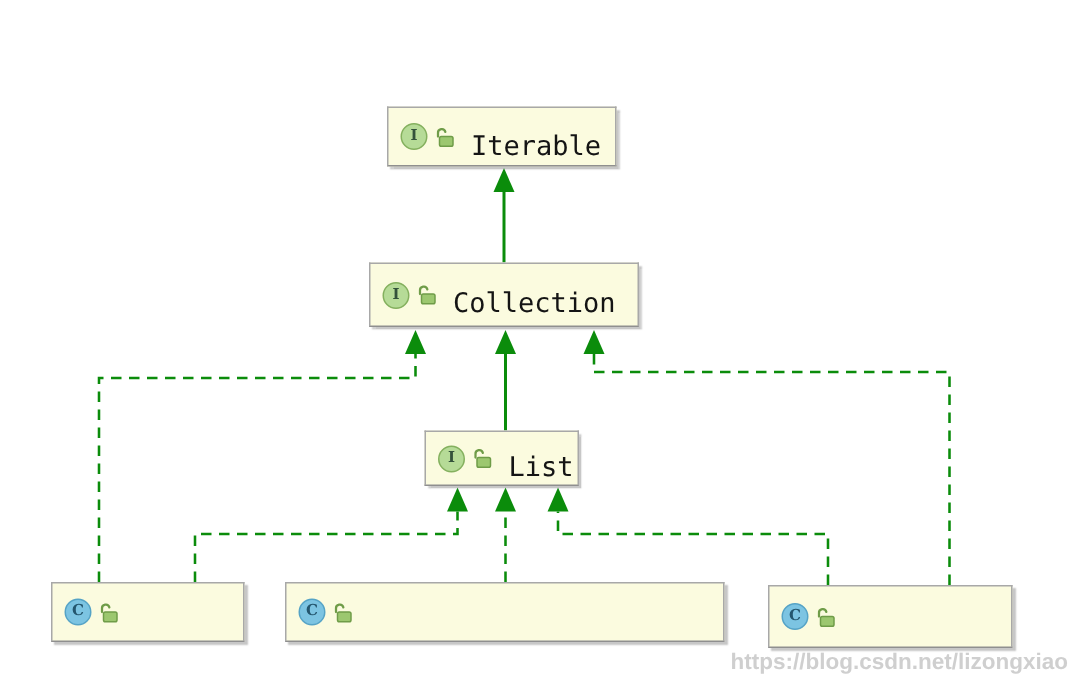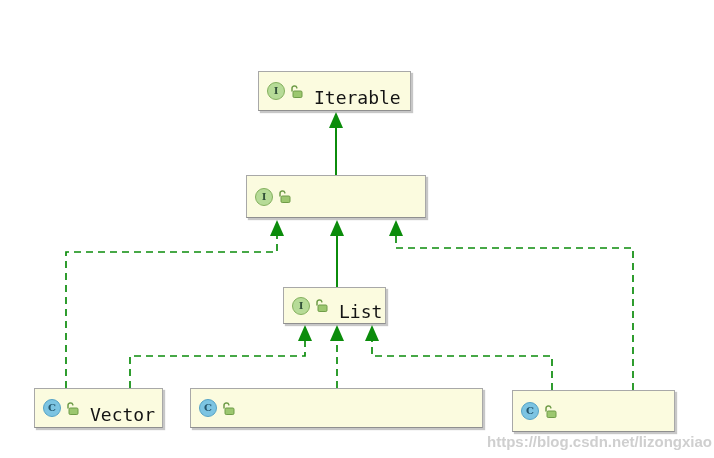--- a/index.html
+++ b/index.html
@@ -91,20 +91,21 @@
   </div>
 
   <div class="node" style="left:246px;top:175px;width:180px;height:43px">
     <span class="kind-icon iface-icon">
         <span>I</span>
       </span>
     <svg class="lock" width="15" height="15" viewBox="0 0 15 15">
       <path d="M3,7 V4.8 A2.5,2.5 0 0 1 7.9,3.9" fill="none" stroke="#6f9c48" stroke-width="1.5" stroke-linecap="round"></path>
       <rect x="4" y="7" width="9" height="6.5" rx="1.2" fill="#9cc76f" stroke="#6f9c48" stroke-width="1"></rect>
     </svg>
+    <span class="label">Collection</span>
   </div>
 
   <div class="node" style="left:283px;top:287px;width:103px;height:37px">
     <span class="kind-icon iface-icon">
         <span>I</span>
       </span>
     <svg class="lock" width="15" height="15" viewBox="0 0 15 15">
       <path d="M3,7 V4.8 A2.5,2.5 0 0 1 7.9,3.9" fill="none" stroke="#6f9c48" stroke-width="1.5" stroke-linecap="round"></path>
       <rect x="4" y="7" width="9" height="6.5" rx="1.2" fill="#9cc76f" stroke="#6f9c48" stroke-width="1"></rect>
     </svg>
@@ -112,21 +113,20 @@
   </div>
 
   <div class="node" style="left:34px;top:388px;width:129px;height:40px">
     <span class="kind-icon class-icon">
         <span>C</span>
       </span>
     <svg class="lock" width="15" height="15" viewBox="0 0 15 15">
       <path d="M3,7 V4.8 A2.5,2.5 0 0 1 7.9,3.9" fill="none" stroke="#6f9c48" stroke-width="1.5" stroke-linecap="round"></path>
       <rect x="4" y="7" width="9" height="6.5" rx="1.2" fill="#9cc76f" stroke="#6f9c48" stroke-width="1"></rect>
     </svg>
-    <span class="label">Vector</span>
   </div>
 
   <div class="node" style="left:190px;top:388px;width:293px;height:40px">
     <span class="kind-icon class-icon">
         <span>C</span>
       </span>
     <svg class="lock" width="15" height="15" viewBox="0 0 15 15">
       <path d="M3,7 V4.8 A2.5,2.5 0 0 1 7.9,3.9" fill="none" stroke="#6f9c48" stroke-width="1.5" stroke-linecap="round"></path>
       <rect x="4" y="7" width="9" height="6.5" rx="1.2" fill="#9cc76f" stroke="#6f9c48" stroke-width="1"></rect>
     </svg>

